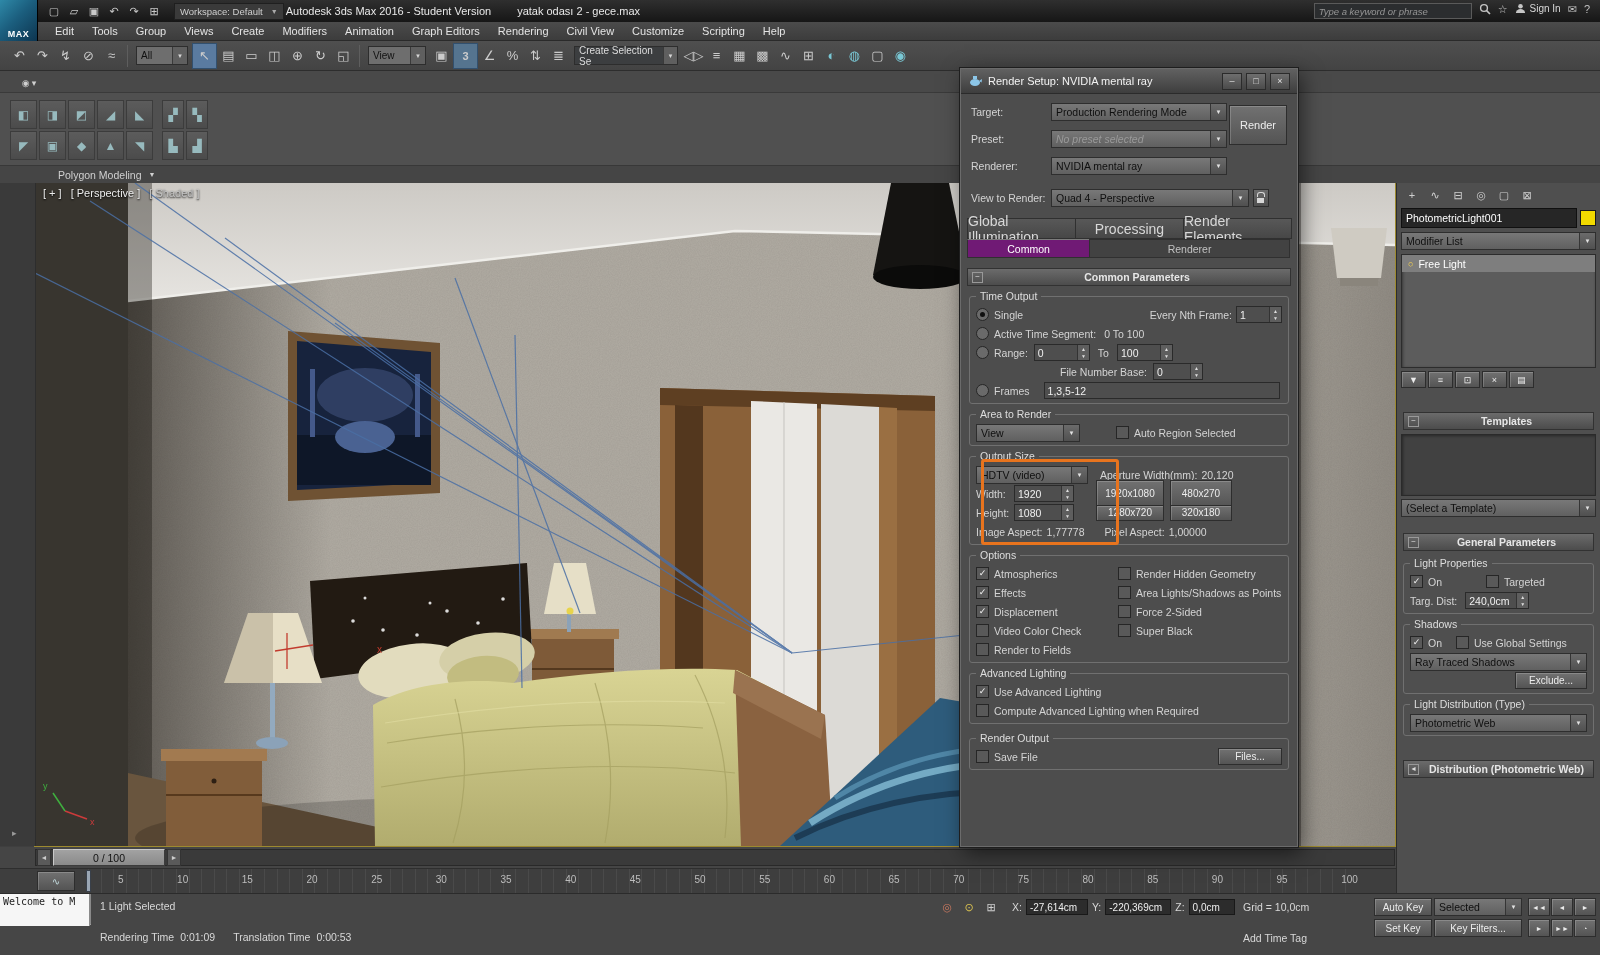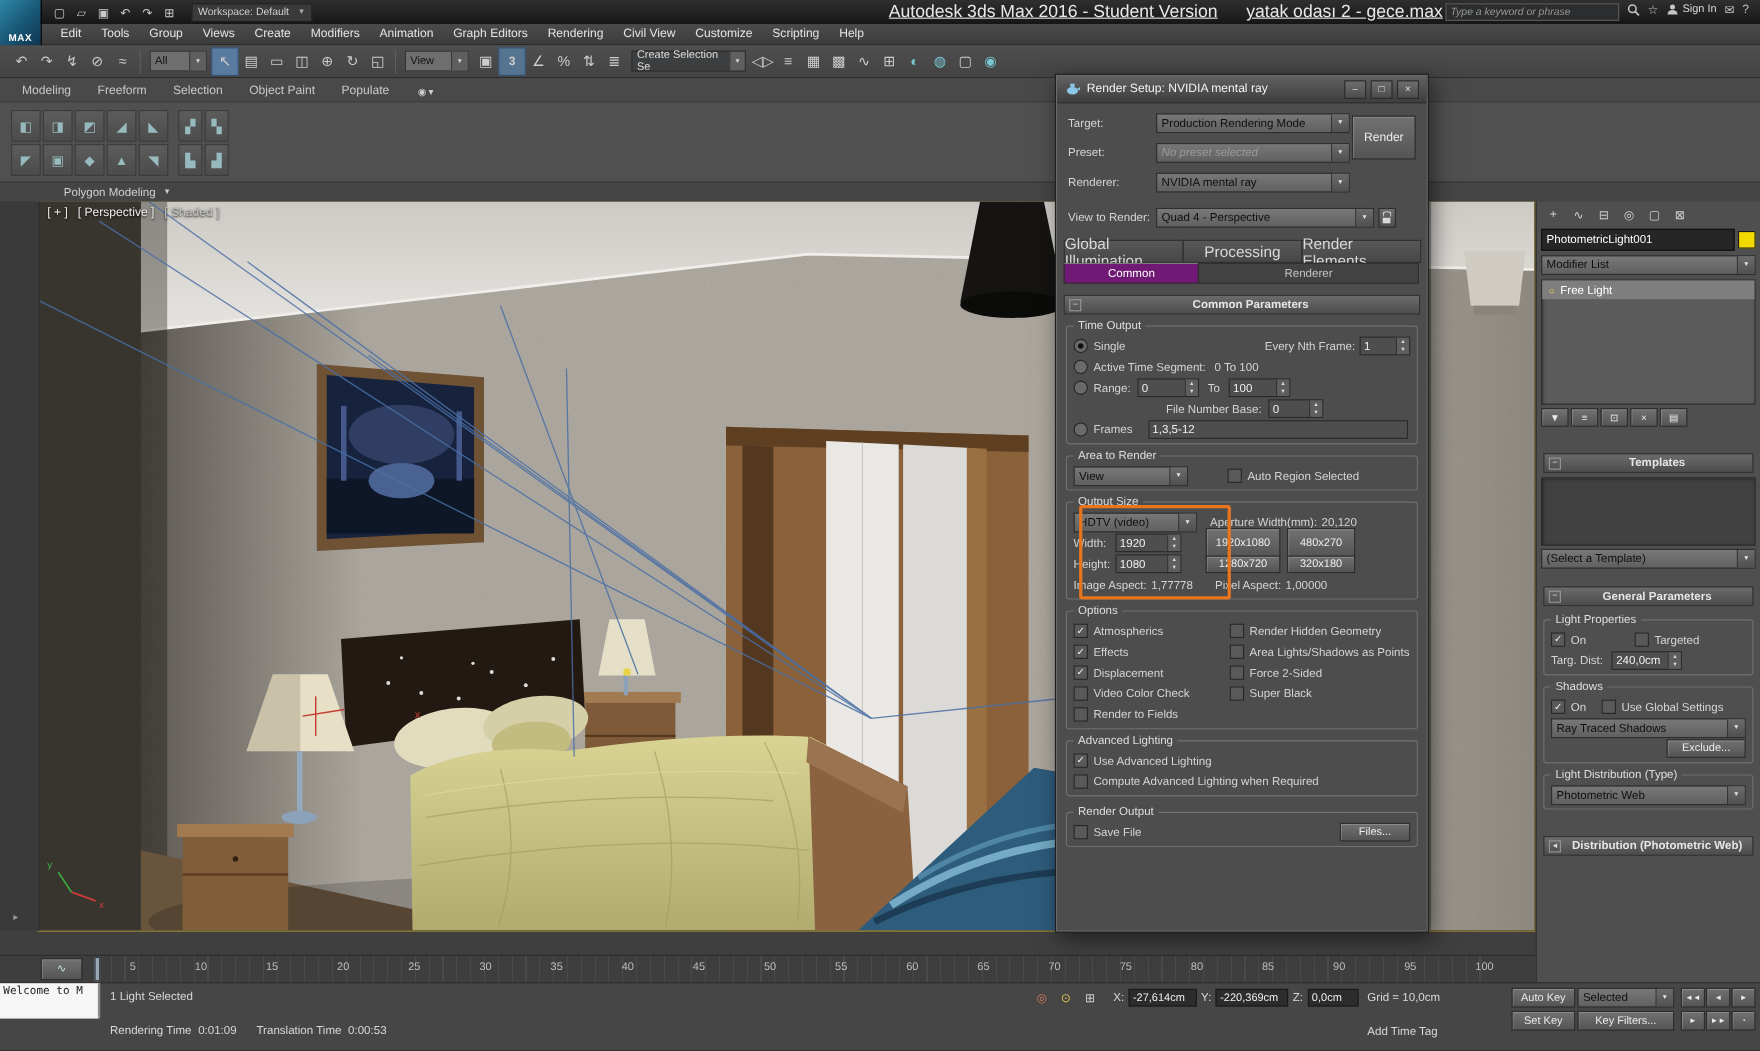--- a/index.html
+++ b/index.html
@@ -12,21 +12,21 @@
   .titlebar{position:absolute;left:0;top:0;width:1600px;height:22px;background:linear-gradient(#2f2f2f,#161616);
             display:flex;align-items:center;gap:2px;padding-left:44px;box-sizing:border-box;z-index:30;}
   .logo{position:absolute;left:0;top:0;width:38px;height:41px;z-index:31;
         background:linear-gradient(135deg,#2e89a8 0%,#1b5e7e 45%,#0d3550 100%);
         display:flex;align-items:flex-end;justify-content:center;color:#fff;font-size:9px;font-weight:bold;
         letter-spacing:.5px;padding-bottom:2px;box-sizing:border-box;border-right:1px solid #000;}
   .qicon{width:20px;height:18px;color:#c9c9c9;font-size:11px;display:flex;align-items:center;justify-content:center;}
   .ws-dd{height:15px;background:#3a3a3a;border:1px solid #1f1f1f;color:#cfcfcf;font-size:9.5px;
          display:flex;align-items:center;padding:0 5px;gap:8px;margin-left:8px;}
   .ws-dd .arr7{font-size:7px;color:#aaa;}
-  .title-text{flex:1;display:flex;justify-content:flex-end;gap:26px;font-size:16px;color:#e8e8e8;white-space:nowrap;text-decoration:underline;}
+  .title-text{flex:1;display:flex;justify-content:flex-start;gap:26px;font-size:11px;color:#e8e8e8;white-space:nowrap;}
   .tb-right{display:flex;align-items:flex-start;gap:7px;margin-right:10px;}
   .search{width:148px;height:14px;background:#2b2d2f;border:1px solid #5a5a5a;color:#bbb;font-size:9.5px;
           font-style:italic;padding:0 4px;font-family:"Liberation Sans",sans-serif;}
   .search::placeholder{color:#969696;}
   .tb-micon{color:#c0c0c0;font-size:11px;display:flex;align-items:center;}
   .signin{color:#d8d8d8;font-size:10px;display:flex;align-items:center;gap:4px;}
 
   
   .menubar{position:absolute;left:0;top:22px;width:1600px;height:19px;background:linear-gradient(#4b4b4b,#3c3c3c);
            border-bottom:1px solid #2a2a2a;display:flex;align-items:center;padding-left:46px;box-sizing:border-box;z-index:30;}
@@ -270,27 +270,20 @@
         <span class="ticon" data-name="curve-editor-icon">∿</span>
         <span class="ticon" data-name="schematic-view-icon">⊞</span>
         <span class="ticon" data-name="material-editor-icon">◐</span>
         <span class="ticon" data-name="render-setup-icon">◍</span>
         <span class="ticon" data-name="rendered-frame-window-icon">▢</span>
         <span class="ticon" data-name="render-production-icon">◉</span>
       </span>
   </div>
 
   <div class="ribbon-tabs" data-name="ribbon-tab-bar">
-    <span style="display:flex">
-        <span class="rtab" data-name="tab-modeling">Modeling</span>
-        <span class="rtab" data-name="tab-freeform">Freeform</span>
-        <span class="rtab" data-name="tab-selection">Selection</span>
-        <span class="rtab" data-name="tab-object-paint">Object Paint</span>
-        <span class="rtab" data-name="tab-populate">Populate</span>
-      </span>
     <span class="ribbon-cfg" data-name="ribbon-config-icon">
         <i>◉</i>
         <i>▾</i>
       </span>
   </div>
   <div class="ribbon-body" data-name="ribbon-panel">
     <div class="rb-grid" style="top:7px">
         <span class="rbtn" data-name="modeling-tool-button">◧</span>
         <span class="rbtn" data-name="modeling-tool-button">◨</span>
         <span class="rbtn" data-name="modeling-tool-button">◩</span>
@@ -831,20 +824,26 @@
         </div>
       </div>
     </div>
 
     <div class="rollout" style="margin-top:24px" data-name="distribution-rollout">
       <span class="minus" data-name="chevron-left-icon">◂</span>
       <span class="rt">Distribution (Photometric Web)</span>
     </div>
   </div>
 
+  <div class="tslider" data-name="time-slider-bar">
+    <div class="ts-track" data-name="time-slider-track"></div>
+    <div class="ts-btn" style="left:37px" data-name="previous-frame-button">◄</div>
+    <div class="ts-handle" data-name="time-slider-handle">0 / 100</div>
+    <div class="ts-btn" style="left:167px" data-name="next-frame-button">►</div>
+  </div>
 
   <div class="trackbar" data-name="track-bar">
     <div class="btn mce-btn" data-name="mini-curve-editor-button">∿</div>
     <div class="ticks" data-name="trackbar-ruler"></div>
     <div class="frame-marker" data-name="current-frame-marker"></div>
     <div class="tick-labels" data-name="trackbar-tick-labels">
         <span data-name="frame-tick-label">5</span>
         <span data-name="frame-tick-label">10</span>
         <span data-name="frame-tick-label">15</span>
         <span data-name="frame-tick-label">20</span>

